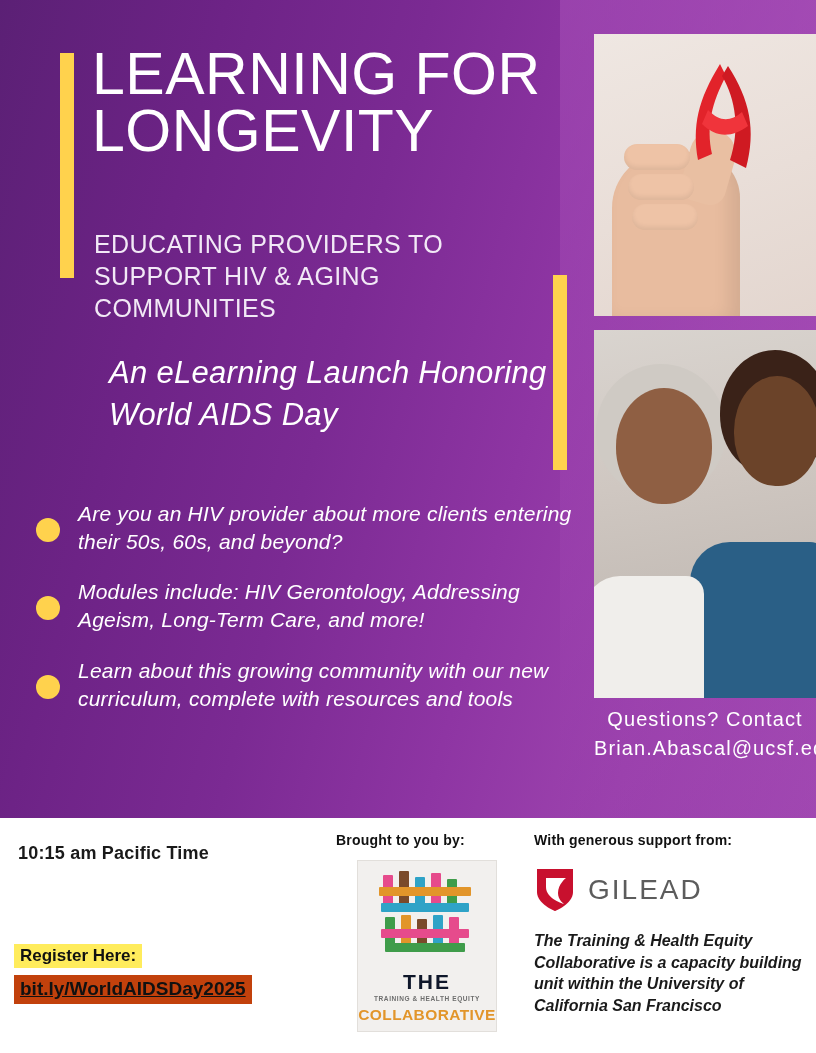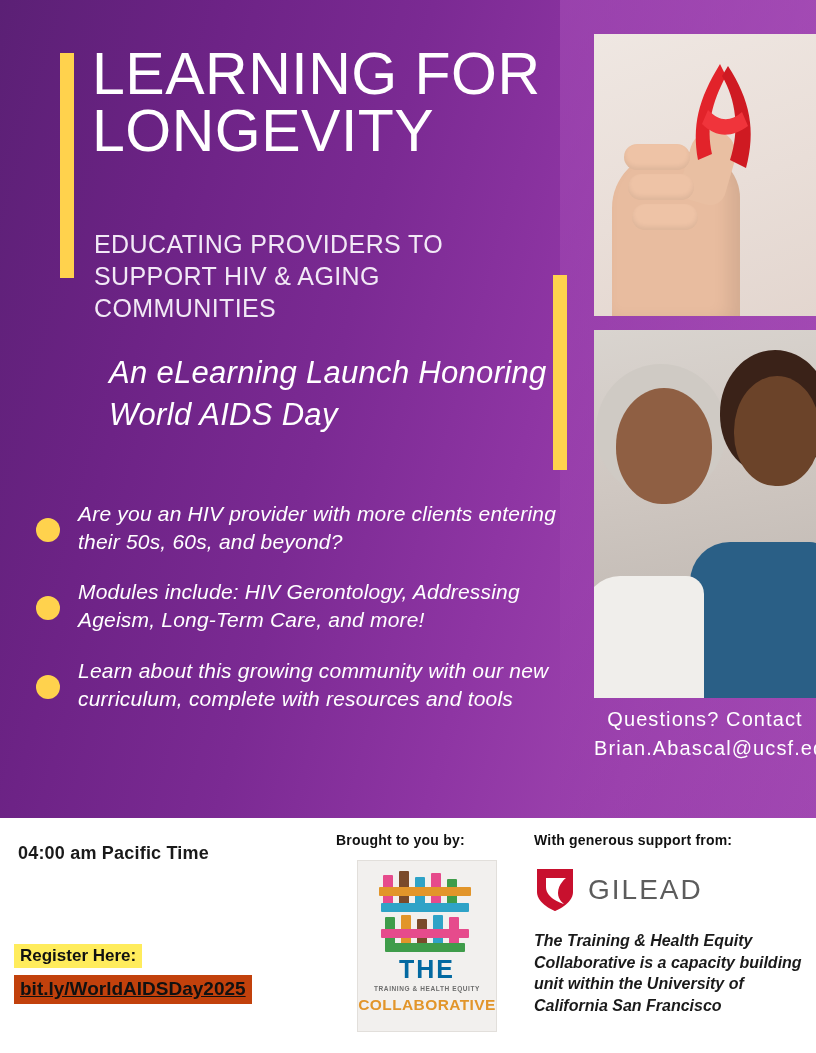--- a/index.html
+++ b/index.html
@@ -279,26 +279,26 @@
     width: 96px;
     height: 84px;
     margin: 10px auto 2px auto;
   }
   .weave i {
     position: absolute;
     display: block;
     border-radius: 1px;
   }
   .the-word {
-    font-size: 25px;
-    font-weight: bold;
-    color: #0369a1;
+    font-size: 21px;
+    font-weight: bold;
+    color: #0f172a;
     letter-spacing: 2px;
     line-height: 1;
-    margin-top: 2px;
+    margin-top: 16px;
   }
   .the-sub {
     font-size: 6.5px;
     font-weight: bold;
     color: #6d6d6d;
     letter-spacing: 0.6px;
     margin-top: 3px;
   }
   .the-collab {
     font-size: 15.5px;
@@ -353,21 +353,21 @@
   <div class="gold-bar-title"></div>
   <div class="gold-bar-right"></div>
 
   <div class="headline">LEARNING FOR LONGEVITY</div>
   <div class="subhead">EDUCATING PROVIDERS TO SUPPORT HIV &amp; AGING COMMUNITIES</div>
   <div class="italic-line">An eLearning Launch Honoring World AIDS Day</div>
 
   <div class="bullets">
     <div class="bullet-row">
       <div class="bullet-dot"></div>
-      <div class="bullet-text">Are you an HIV provider with more clients entering their 50s, 60s, and beyond?</div>
+      <div class="bullet-text">Are you an HIV provider about more clients entering their 50s, 60s, and beyond?</div>
     </div>
     <div class="bullet-row">
       <div class="bullet-dot"></div>
       <div class="bullet-text">Modules include: HIV Gerontology, Addressing Ageism, Long-Term Care, and more!</div>
     </div>
     <div class="bullet-row">
       <div class="bullet-dot"></div>
       <div class="bullet-text">Learn about this growing community with our new curriculum, complete with resources and tools</div>
     </div>
   </div>
@@ -392,21 +392,21 @@
     <div class="face-oval skin-b" style="left:140px; top:46px; width:86px; height:110px;"></div>
     <div class="scrubs"></div>
     <div class="scrubs2"></div>
   </div>
 
   <div class="questions">Questions? Contact Brian.Abascal@ucsf.edu</div>
 
   <div class="bottom">
 
     <div class="event-info">
-      <div>04:00 am Pacific Time</div>
+      <div>10:15 am Pacific Time</div>
     </div>
 
     <div class="register-label">Register Here:</div>
     <a class="register-link" href="#">bit.ly/WorldAIDSDay2025</a>
 
     <div class="brought-label">Brought to you by:</div>
 
     <div class="logo-the">
       <div class="weave">
         <i style="left:4px;  top:4px;  width:10px; height:34px; background:#e64b8c;"></i>

